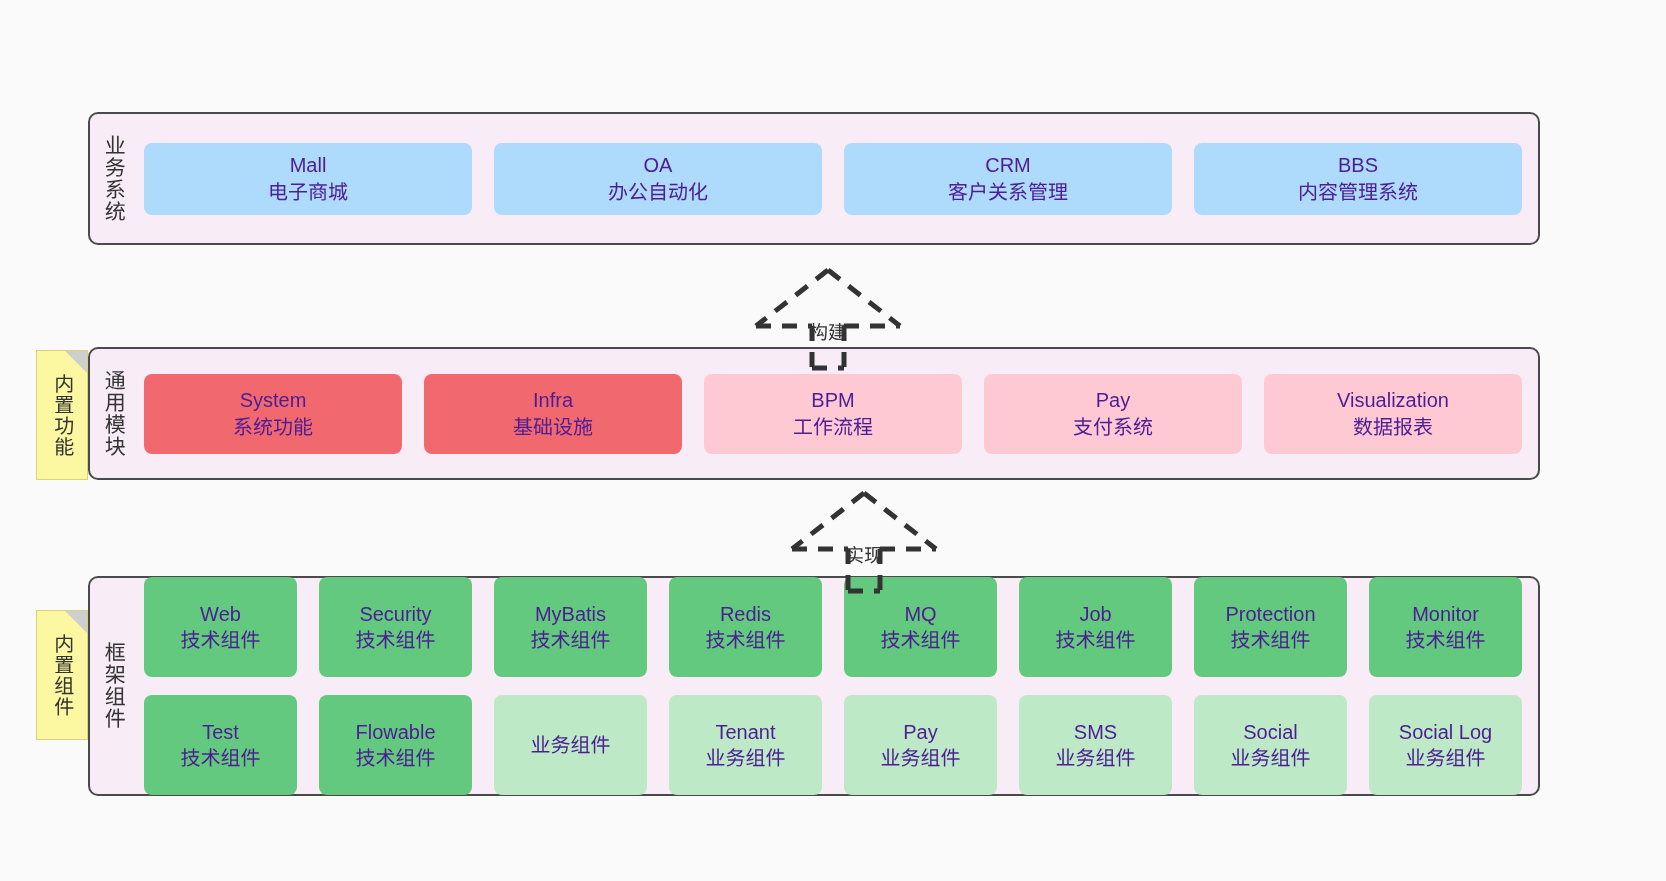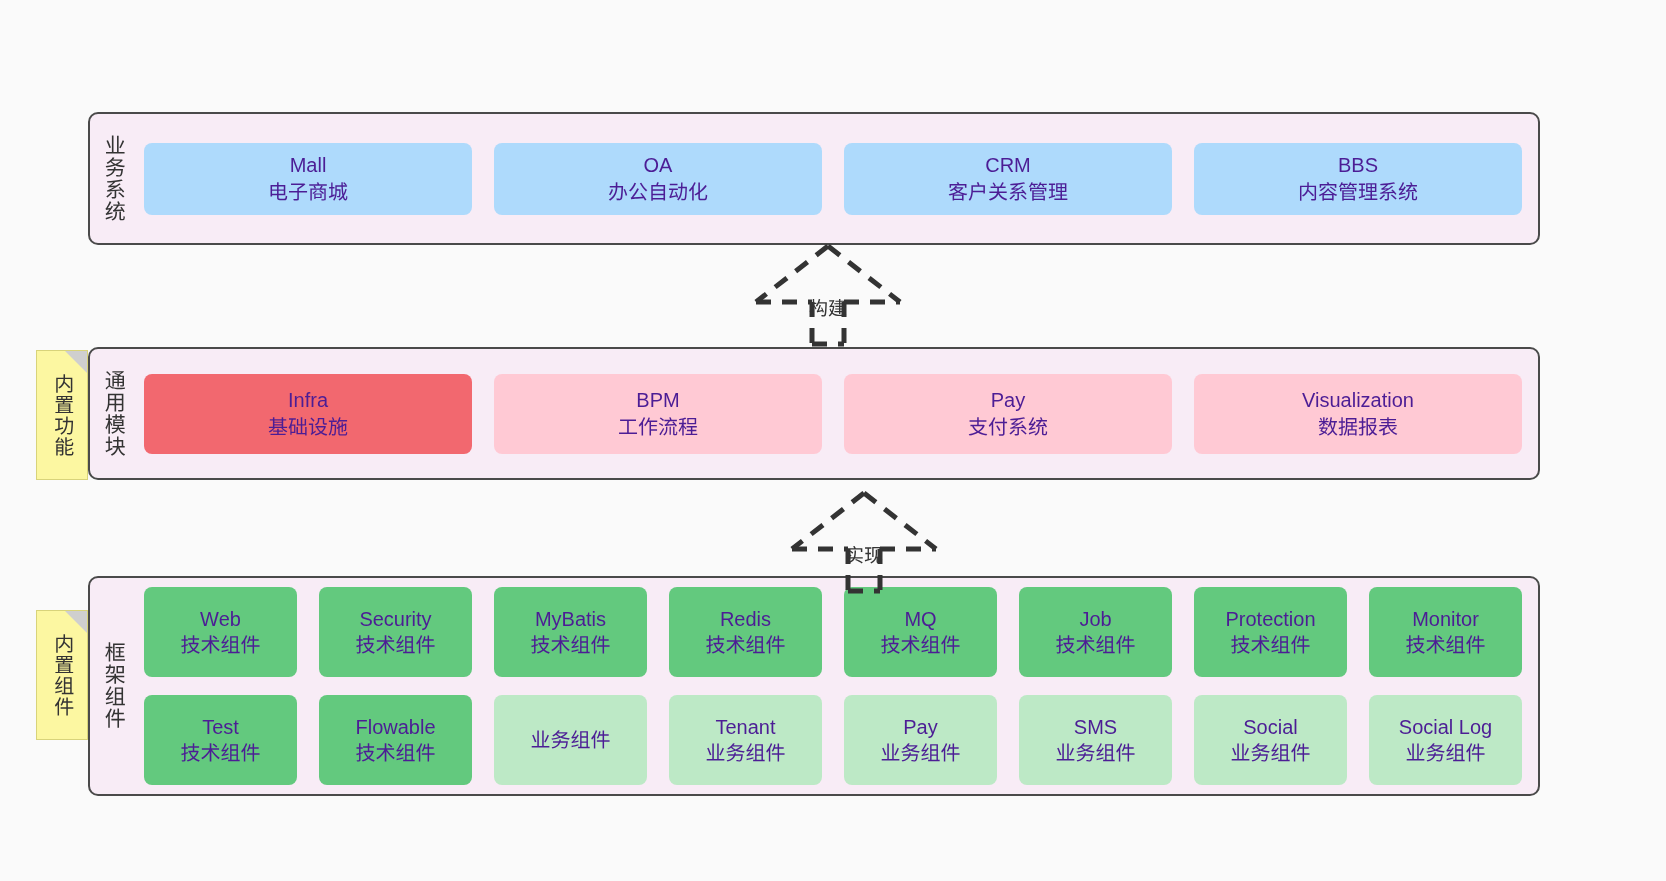--- a/index.html
+++ b/index.html
@@ -79,21 +79,21 @@
   .c-green       { background: #63c97e; }
   .c-green-light { background: #bde9c6; }
 
   
   #band-business { left: 88px;  top: 112px; width: 1452px; height: 133px; }
   #band-modules  { left: 88px;  top: 347px; width: 1452px; height: 133px; }
   #band-frame    { left: 88px;  top: 576px; width: 1452px; height: 220px; }
 
   #band-business .cell { height: 72px; }
   #band-modules  .cell { height: 80px; }
-  #band-frame    .cell { height: 90px; }
+  #band-frame    .cell { height: 100px; }
 
   
   .note {
     position: absolute;
     box-sizing: border-box;
     background: #fcf7a1;
     border: 1px solid #d8d37a;
     display: flex;
     align-items: center;
     justify-content: center;
@@ -129,21 +129,21 @@
     position: absolute;
     left: 0;
     right: 0;
     bottom: 30px;
     text-align: center;
     font-size: 19px;
     color: #333333;
     background: transparent;
     user-select: none;
   }
-  #arrow-build   { left: 748px; top: 240px; }
+  #arrow-build   { left: 748px; top: 264px; }
   #arrow-realize { left: 784px; top: 487px; }
 </style>
 </head>
 <body>
 
 <div class="band" id="band-business">
   <div class="band-label">业务系统</div>
   <div class="band-body">
       <div class="row">
         <div class="cell c-blue">
@@ -163,20 +163,24 @@
           <div class="t2">内容管理系统</div>
         </div>
       </div>
     </div>
 </div>
 
 <div class="band" id="band-modules">
   <div class="band-label">通用模块</div>
   <div class="band-body">
       <div class="row">
+        <div class="cell c-red">
+          <div class="t1">System</div>
+          <div class="t2">系统功能</div>
+        </div>
         <div class="cell c-red">
           <div class="t1">Infra</div>
           <div class="t2">基础设施</div>
         </div>
         <div class="cell c-pink">
           <div class="t1">BPM</div>
           <div class="t2">工作流程</div>
         </div>
         <div class="cell c-pink">
           <div class="t1">Pay</div>

